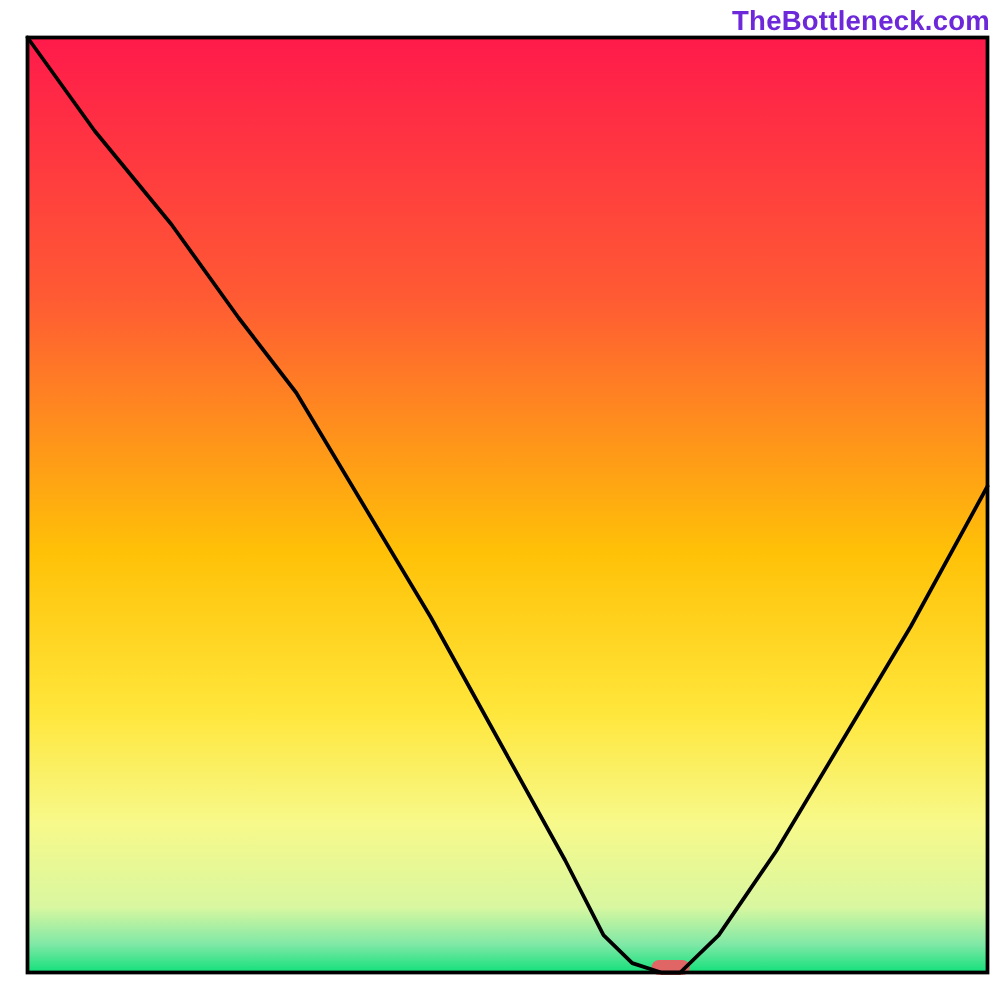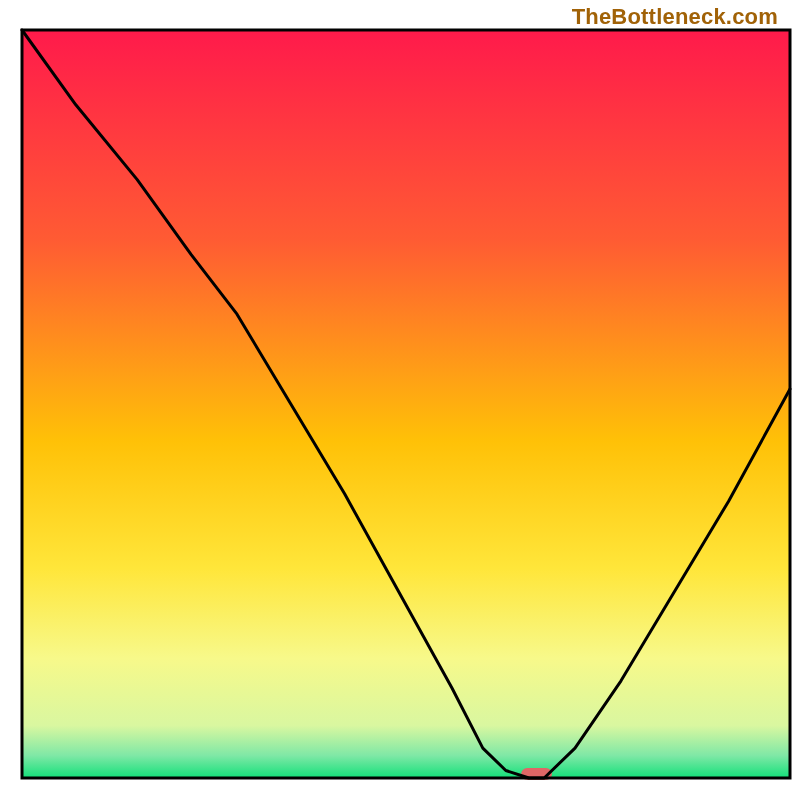--- a/index.html
+++ b/index.html
@@ -11,23 +11,23 @@
     font-family: Arial, Helvetica, sans-serif;
   }
   .wrap {
     position: relative;
     width: 800px;
     height: 800px;
   }
   .watermark {
     position: absolute;
     top: 4px;
-    right: 22px;
+    right: 8px;
     font-weight: bold;
-    color: #a16207;
+    color: #6d28d9;
     font-size: 22px;
     letter-spacing: 0.2px;
   }
   svg {
     display: block;
   }
 </style>
 </head>
 <body>
 

